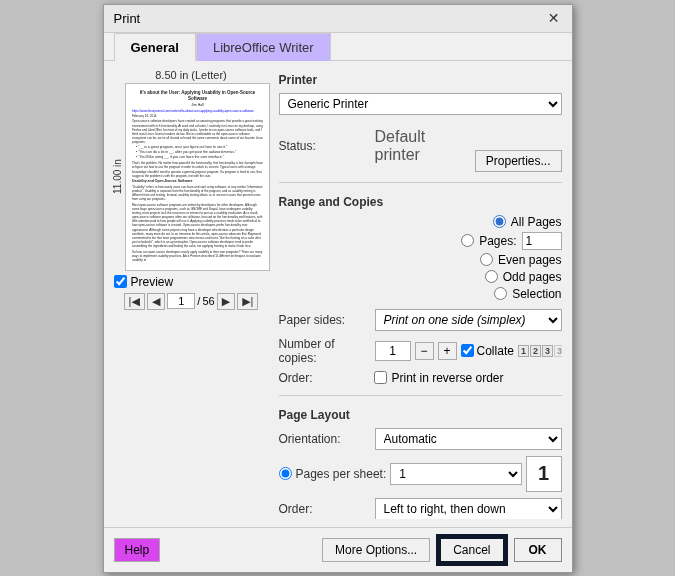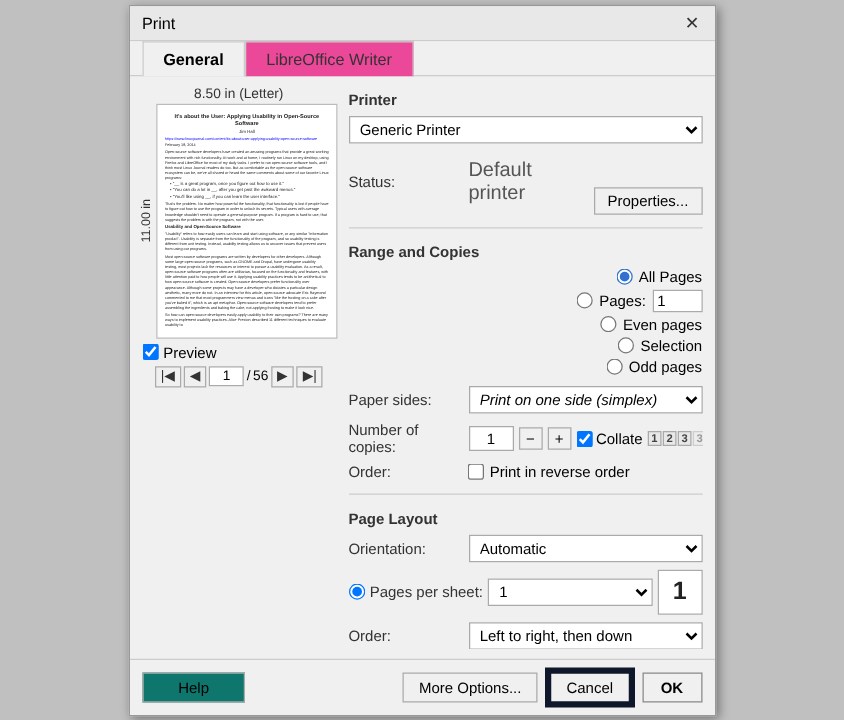--- a/index.html
+++ b/index.html
@@ -58,21 +58,21 @@
       border-bottom: none;
       margin-bottom: -1px;
     }
     .tab.active {
       background: #f0f0f0;
       border-color: #ccc;
       border-bottom-color: #f0f0f0;
       font-weight: bold;
     }
     .tab.inactive {
-      background: #ec4899;
+      background: #c4b5fd;
       border-color: #ccc;
       color: #333;
     }
     .dialog-body {
       display: flex;
       gap: 10px;
       padding: 8px 10px;
       flex: 1;
     }
     
@@ -270,22 +270,22 @@
       background: #f0f0f0;
     }
     .bottom-bar-left {
       flex: 1;
       display: flex;
       align-items: center;
     }
     .help-btn {
       font-size: 12px;
       border: 1px solid #aaa;
-      background: #0f766e;
-      padding: 4px 28px;
+      background: #d946ef;
+      padding: 4px 10px;
       cursor: pointer;
     }
     .more-options-btn {
       font-size: 12px;
       border: 1px solid #aaa;
       background: #f0f0f0;
       padding: 4px 12px;
       cursor: pointer;
     }
     .cancel-btn {
@@ -303,21 +303,21 @@
       cursor: pointer;
       font-weight: bold;
     }
     .copies-collate-area {
       display: flex;
       align-items: center;
       gap: 4px;
     }
     .collate-check {
       display: flex;
-      align-items: flex-end;
+      align-items: flex-start;
       gap: 3px;
       font-size: 12px;
     }
     .copies-123 {
       display: flex;
       gap: 1px;
     }
     .num-badge {
       font-size: 9px;
       font-weight: bold;
@@ -407,25 +407,25 @@
           <input type="radio" name="range" style="">
           <label>Pages:</label>
           <input type="text" value="1" style="width: 40px; border: 1px solid rgb(170, 170, 170); padding: 1px 3px; font-size: 12px;">
         </div>
         <div class="radio-row">
           <input type="radio" name="range" style="">
           <label>Even pages</label>
         </div>
         <div class="radio-row">
           <input type="radio" name="range" style="">
-          <label>Selection</label>
+          <label>Odd pages</label>
         </div>
         <div class="radio-row">
           <input type="radio" name="range" style="">
-          <label>Odd pages</label>
+          <label>Selection</label>
         </div>
       </div>
 
       <div class="field-row">
         <span class="field-label">Paper sides:</span>
         <select style="flex:1;font-style:italic;">
           <option>Print on one side (simplex)</option>
         </select>
       </div>
 

